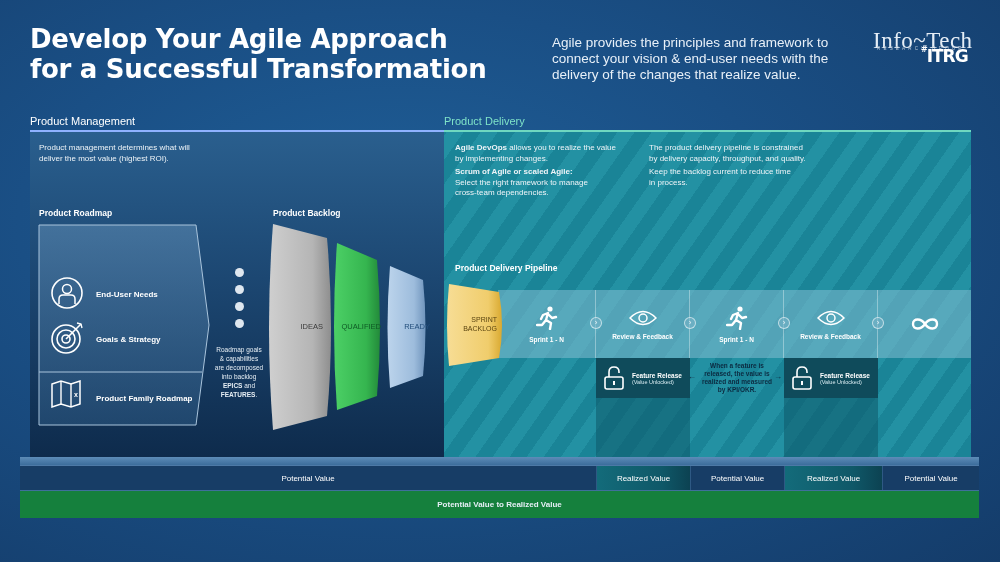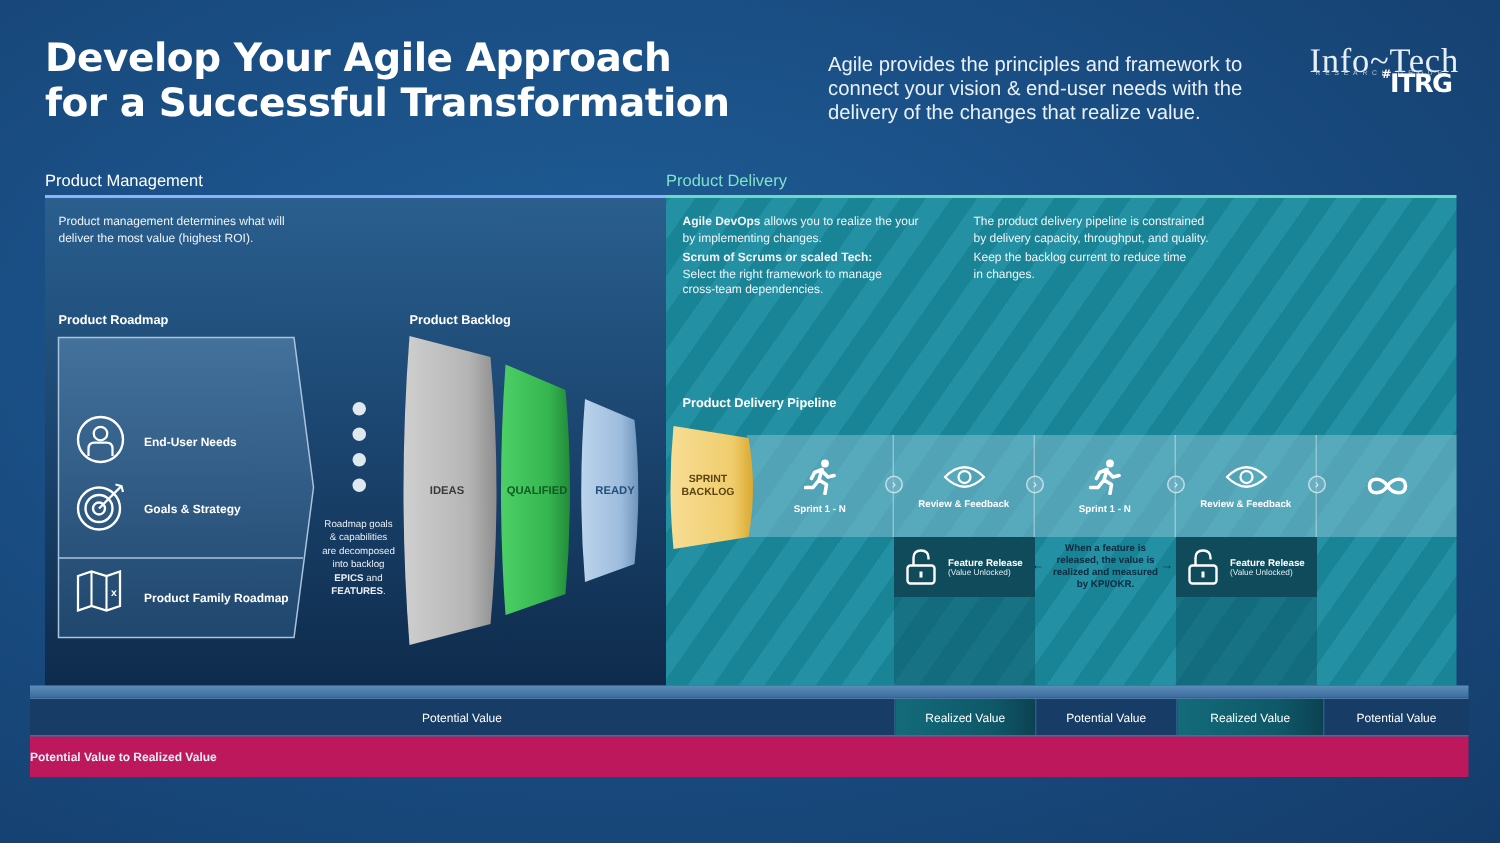--- a/index.html
+++ b/index.html
@@ -19,34 +19,34 @@
 .pd-panel{left:444px;top:132px;width:527px;height:325px;background:repeating-linear-gradient(-55deg,#1a8497 0 14px,#2391a3 14px 28px)}
 .txt-sm{font-size:8px;line-height:10.5px;color:#eef4f8}
 .bold{font-weight:bold}
 .h-sm{font-size:8.5px;font-weight:bold}
 .roadmap-box{left:38px;top:224px;width:172px;height:202px}
 .roadmap-box svg{position:absolute;left:0;top:0}
 .rm-item{position:absolute;left:12px;display:flex;align-items:center;gap:10px;font-size:8px;font-weight:bold}
 .rm-icon{width:36px;height:36px;display:flex;align-items:center;justify-content:center}
 .dot{width:9px;height:9px;border-radius:50%;background:#dfe7ef;left:235px}
 .decomp{left:213px;top:345px;width:52px;text-align:center;font-size:6.5px;line-height:9px;color:#e6eef4}
-.funnel-lbl{font-size:7.5px;font-weight:bold;text-align:center}
+.funnel-lbl{font-size:7.5px;font-weight:normal;text-align:right}
 .pipe-band{left:498px;top:290px;width:473px;height:68px;background:rgba(132,190,210,0.55)}
 .pipe-cell{position:absolute;top:0;height:68px;border-right:1px solid rgba(255,255,255,0.35);display:flex;flex-direction:column;align-items:center;justify-content:center;gap:6px}
 .pipe-cell span{font-size:6.5px;font-weight:bold}
 .chev{position:absolute;top:27px;width:12px;height:12px;border-radius:50%;border:1px solid rgba(255,255,255,0.6);font-size:8px;line-height:10px;text-align:center;color:#e8f4f8;background:rgba(120,180,200,0.6)}
 .fr-box{position:absolute;top:358px;width:94px;height:40px;background:#0f4b5b;display:flex;align-items:center;gap:8px;padding-left:8px}
 .fr-box .t1{font-size:6.5px;font-weight:bold}
 .fr-box .t2{font-size:5.5px;color:#d9ecf2}
 .rv-col{position:absolute;top:398px;width:94px;height:59px;background:rgba(15,90,105,0.55)}
 .kpi{left:690px;top:362px;width:94px;text-align:center;font-size:6.5px;line-height:8px;font-weight:bold;color:#0c2a40}
 .value-bar{left:20px;top:465px;width:959px;height:25px;background:#173d66;border-top:1px solid #4d79a6}
 .vb-cell{position:absolute;top:0;height:25px;display:flex;align-items:center;justify-content:center;font-size:8px;border-left:1px solid #2e5984}
 .vb-real{background:linear-gradient(90deg,#136b7a,#0f5868 70%,#0c4252)}
-.foot-bar{left:20px;top:490px;width:959px;height:28px;background:#be185d;border-top:1px solid #3f6f9c;display:flex;align-items:center;font-size:8px;color:#e6eef6}
+.foot-bar{left:20px;top:490px;width:959px;height:28px;background:#15803d;border-top:1px solid #3f6f9c;display:flex;align-items:center;justify-content:center;font-size:8px;color:#e6eef6}
 .bevel{left:20px;top:457px;width:959px;height:8px;background:linear-gradient(180deg,#5d8cb8,#3c6d9c)}
 </style>
 </head>
 <body>
 
 <div class="abs title">
   <div>Develop Your Agile Approach</div>
   <div>for a Successful Transformation</div>
 </div>
 <div class="abs subtitle">Agile provides the principles and framework to connect your vision &amp; end-user needs with the delivery of the changes that realize value.</div>
@@ -149,31 +149,31 @@
   </defs>
   <path d="M8 6 Q0 110 8 212 L62 198 Q70 110 62 20 Z" fill="url(#gi)"></path>
   <path d="M72 25 Q66 110 72 192 L112 178 Q118 110 112 42 Z" fill="url(#gq)"></path>
   <path d="M125 48 Q120 110 125 170 L158 158 Q163 110 158 62 Z" fill="url(#gr)"></path>
 </svg>
 <div class="abs funnel-lbl" style="left:273px;top:322px;width:50px;color:#3a3a3a">IDEAS</div>
 <div class="abs funnel-lbl" style="left:335px;top:322px;width:46px;color:#0f5a25">QUALIFIED</div>
 <div class="abs funnel-lbl" style="left:390px;top:322px;width:40px;color:#244f7c">READY</div>
 
 <div class="abs txt-sm" style="left:455px;top:143px;width:180px">
-  <div><b>Agile DevOps</b><span> allows you to realize the your</span></div>
+  <div><b>Agile DevOps</b><span> allows you to realize the value</span></div>
   <div>by implementing changes.</div>
-  <div style="margin-top:3px" class="bold">Scrum of Scrums or scaled Tech:</div>
+  <div style="margin-top:3px" class="bold">Scrum of Agile or scaled Agile:</div>
   <div>Select the right framework to manage</div>
   <div>cross-team dependencies.</div>
 </div>
 <div class="abs txt-sm" style="left:649px;top:143px;width:180px">
   <div>The product delivery pipeline is constrained</div>
   <div>by delivery capacity, throughput, and quality.</div>
   <div style="margin-top:3px">Keep the backlog current to reduce time</div>
-  <div>in changes.</div>
+  <div>in process.</div>
 </div>
 <div class="abs h-sm" style="left:455px;top:263px">Product Delivery Pipeline</div>
 
 <div class="rv-col" style="left:596px"></div>
 <div class="rv-col" style="left:784px"></div>
 
 <div class="abs pipe-band">
   <div class="pipe-cell" style="left:0;width:98px">
     <svg width="22" height="24" viewBox="0 0 22 24">
         <circle cx="14" cy="3" r="2.6" fill="#fff"></circle>

